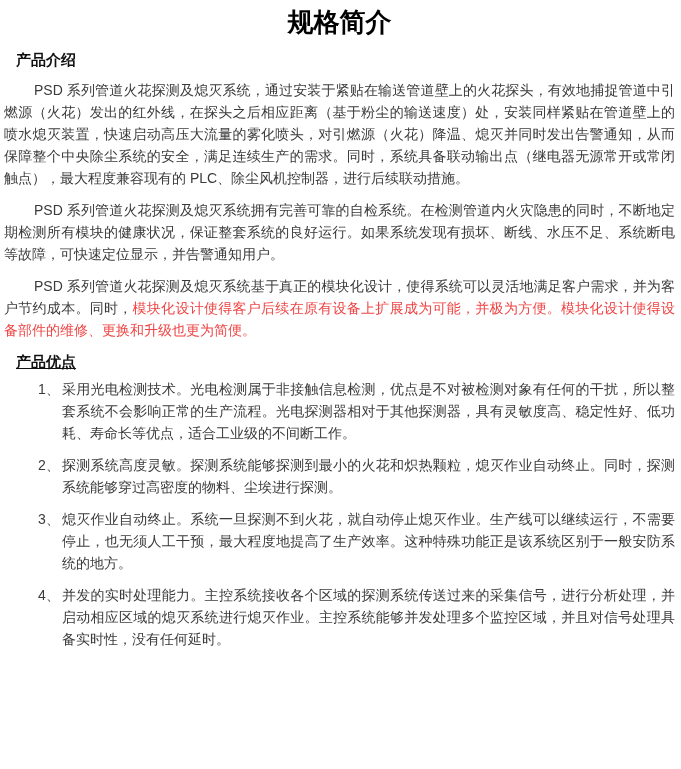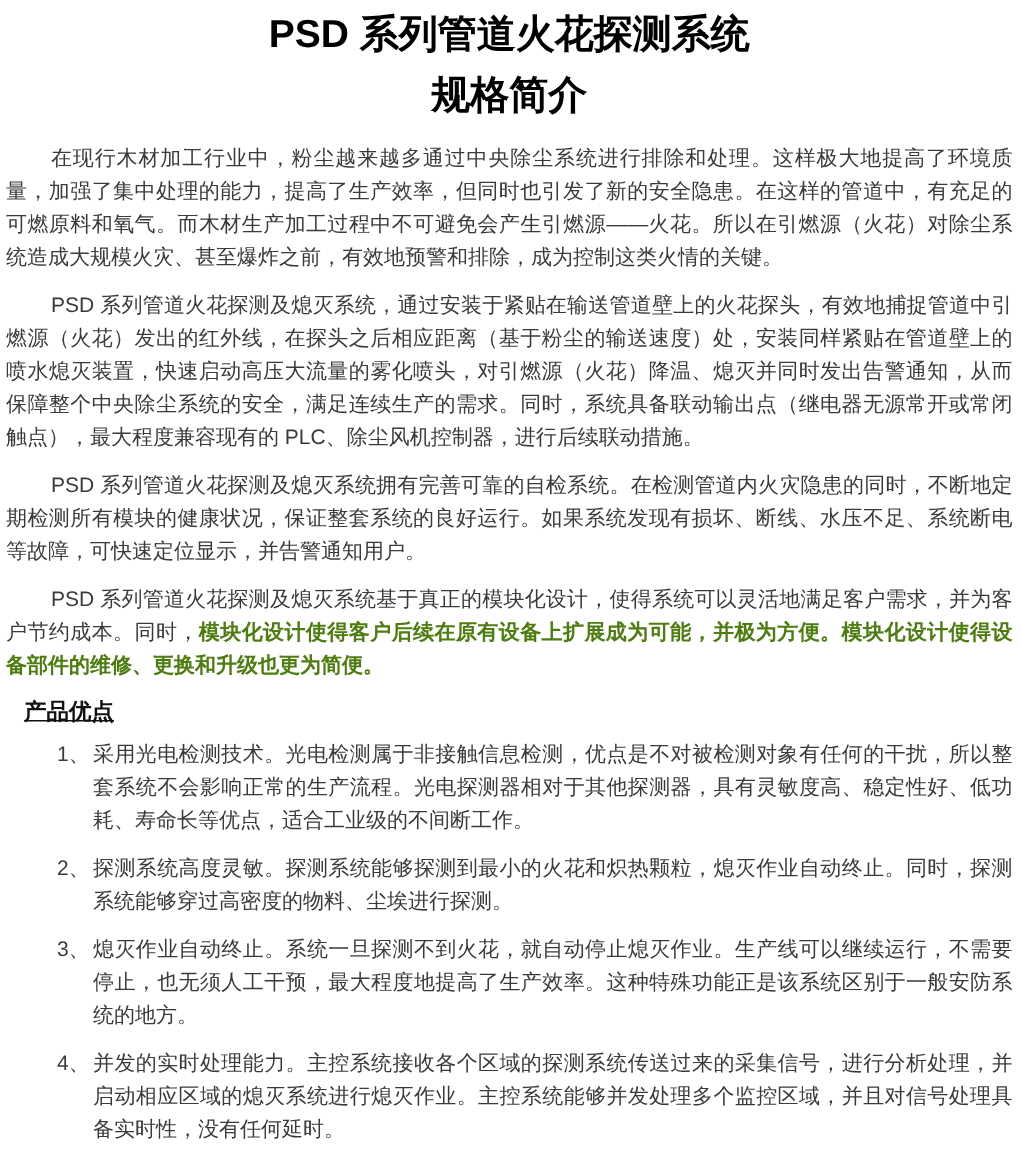--- a/index.html
+++ b/index.html
@@ -38,22 +38,22 @@
   .sec-heading.features { margin-top: 12px; text-decoration: underline; }
   .para {
     margin: 10px 0 0 0;
     font-size: 14px;
     line-height: 22px;
     text-indent: 30px;
     text-align: justify;
     color: #3a3a3a;
   }
   .bold-run {
-    font-weight: bold;
-    color: #4d7c0f;
+    font-weight: normal;
+    color: #ef4444;
   }
   .feature {
     display: flex;
     margin: 10px 0 0 0;
     font-size: 14px;
     line-height: 22px;
   }
   .feature.first { margin-top: 7px; }
   .feature .num {
     flex: 0 0 24px;
@@ -64,26 +64,25 @@
     text-align: justify;
     color: #3a3a3a;
   }
 </style>
 </head>
 <body>
 
 <div class="page">
 
   <div class="doc-title">
-    <div>PSD 系列管道火花探测系统</div>
     <div>规格简介</div>
   </div>
 
+  <div class="sec-heading">产品介绍</div>
 
-  <p class="para">在现行木材加工行业中，粉尘越来越多通过中央除尘系统进行排除和处理。这样极大地提高了环境质量，加强了集中处理的能力，提高了生产效率，但同时也引发了新的安全隐患。在这样的管道中，有充足的可燃原料和氧气。而木材生产加工过程中不可避免会产生引燃源——火花。所以在引燃源（火花）对除尘系统造成大规模火灾、甚至爆炸之前，有效地预警和排除，成为控制这类火情的关键。</p>
 
   <p class="para">PSD 系列管道火花探测及熄灭系统，通过安装于紧贴在输送管道壁上的火花探头，有效地捕捉管道中引燃源（火花）发出的红外线，在探头之后相应距离（基于粉尘的输送速度）处，安装同样紧贴在管道壁上的喷水熄灭装置，快速启动高压大流量的雾化喷头，对引燃源（火花）降温、熄灭并同时发出告警通知，从而保障整个中央除尘系统的安全，满足连续生产的需求。同时，系统具备联动输出点（继电器无源常开或常闭触点），最大程度兼容现有的 PLC、除尘风机控制器，进行后续联动措施。</p>
 
   <p class="para">PSD 系列管道火花探测及熄灭系统拥有完善可靠的自检系统。在检测管道内火灾隐患的同时，不断地定期检测所有模块的健康状况，保证整套系统的良好运行。如果系统发现有损坏、断线、水压不足、系统断电等故障，可快速定位显示，并告警通知用户。</p>
 
   <p class="para"><span>PSD 系列管道火花探测及熄灭系统基于真正的模块化设计，使得系统可以灵活地满足客户需求，并为客户节约成本。同时，</span><span class="bold-run">模块化设计使得客户后续在原有设备上扩展成为可能，并极为方便。模块化设计使得设备部件的维修、更换和升级也更为简便。</span></p>
 
   <div class="sec-heading features">产品优点</div>
 
   <div class="feature first">

